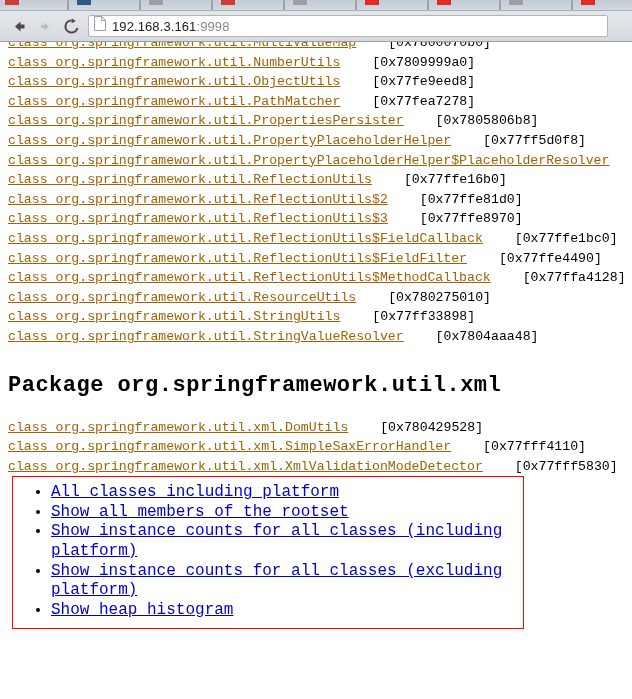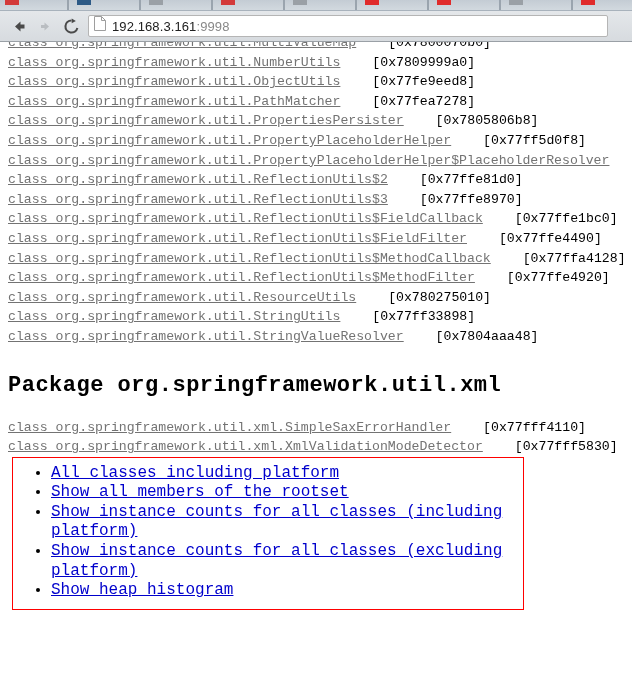--- a/index.html
+++ b/index.html
@@ -104,21 +104,21 @@
 
   .cls-line {
     font-family: "Liberation Mono", "DejaVu Sans Mono", monospace;
     font-size: 13.2px;
     line-height: 19.6px;
     color: #000000;
     white-space: nowrap;
     padding-left: 8px;
   }
   .cls-line a {
-    color: #737373;
+    color: #a16207;
     text-decoration: underline;
   }
   .cls-line .addr {
     color: #000000;
     margin-left: 24px;
   }
 
   h2.pkg-heading {
     font-family: "Liberation Mono", "DejaVu Sans Mono", monospace;
     font-size: 22px;
@@ -237,34 +237,35 @@
   <div id="page-scroll">
 
     <div id="util-class-list">
         <div class="cls-line"><a href="#">class org.springframework.util.MultiValueMap</a><span class="addr"> [0x7800070b0]</span></div>
         <div class="cls-line"><a href="#">class org.springframework.util.NumberUtils</a><span class="addr"> [0x7809999a0]</span></div>
         <div class="cls-line"><a href="#">class org.springframework.util.ObjectUtils</a><span class="addr"> [0x77fe9eed8]</span></div>
         <div class="cls-line"><a href="#">class org.springframework.util.PathMatcher</a><span class="addr"> [0x77fea7278]</span></div>
         <div class="cls-line"><a href="#">class org.springframework.util.PropertiesPersister</a><span class="addr"> [0x7805806b8]</span></div>
         <div class="cls-line"><a href="#">class org.springframework.util.PropertyPlaceholderHelper</a><span class="addr"> [0x77ff5d0f8]</span></div>
         <div class="cls-line"><a href="#">class org.springframework.util.PropertyPlaceholderHelper$PlaceholderResolver</a><span class="addr"> [</span></div>
+        <div class="cls-line"><a href="#">class org.springframework.util.ReflectionUtils</a><span class="addr"> [0x77ffe16b0]</span></div>
         <div class="cls-line"><a href="#">class org.springframework.util.ReflectionUtils$2</a><span class="addr"> [0x77ffe81d0]</span></div>
         <div class="cls-line"><a href="#">class org.springframework.util.ReflectionUtils$3</a><span class="addr"> [0x77ffe8970]</span></div>
         <div class="cls-line"><a href="#">class org.springframework.util.ReflectionUtils$FieldCallback</a><span class="addr"> [0x77ffe1bc0]</span></div>
         <div class="cls-line"><a href="#">class org.springframework.util.ReflectionUtils$FieldFilter</a><span class="addr"> [0x77ffe4490]</span></div>
         <div class="cls-line"><a href="#">class org.springframework.util.ReflectionUtils$MethodCallback</a><span class="addr"> [0x77ffa4128]</span></div>
-        <div class="cls-line"><a href="#">class org.springframework.util.ReflectionUtils$MethodFilter</a><span class="addr"> [0x77ffe4920]</span></div>
         <div class="cls-line"><a href="#">class org.springframework.util.ResourceUtils</a><span class="addr"> [0x780275010]</span></div>
         <div class="cls-line"><a href="#">class org.springframework.util.StringUtils</a><span class="addr"> [0x77ff33898]</span></div>
         <div class="cls-line"><a href="#">class org.springframework.util.StringValueResolver</a><span class="addr"> [0x7804aaa48]</span></div>
       </div>
 
     <h2 class="pkg-heading">Package org.springframework.util.xml</h2>
 
     <div id="xml-class-list">
+        <div class="cls-line"><a href="#">class org.springframework.util.xml.DomUtils</a><span class="addr"> [0x780429528]</span></div>
         <div class="cls-line"><a href="#">class org.springframework.util.xml.SimpleSaxErrorHandler</a><span class="addr"> [0x77fff4110]</span></div>
         <div class="cls-line"><a href="#">class org.springframework.util.xml.XmlValidationModeDetector</a><span class="addr"> [0x77fff5830]</span></div>
       </div>
 
 
     <div id="other-queries-box">
       <ul id="other-queries-list">
           <li><a href="#">All classes including platform</a></li>
           <li><a href="#">Show all members of the rootset</a></li>
           <li><a href="#">Show instance counts for all classes (including platform)</a></li>

